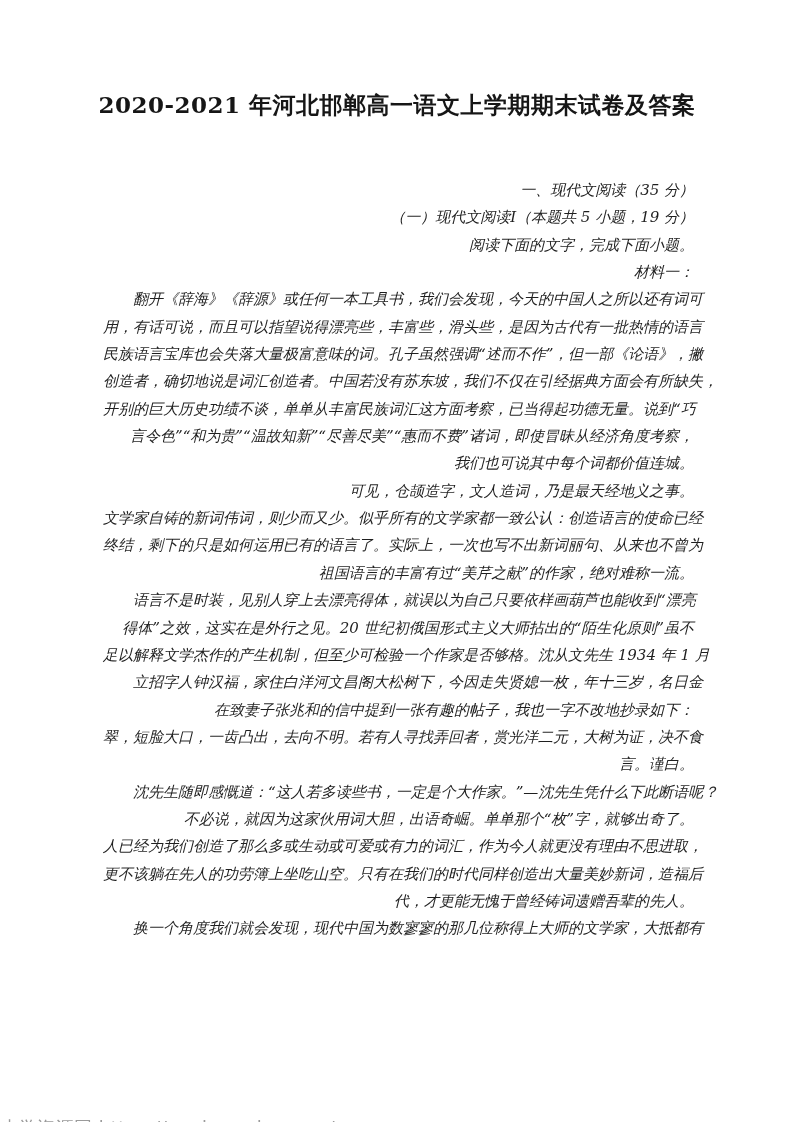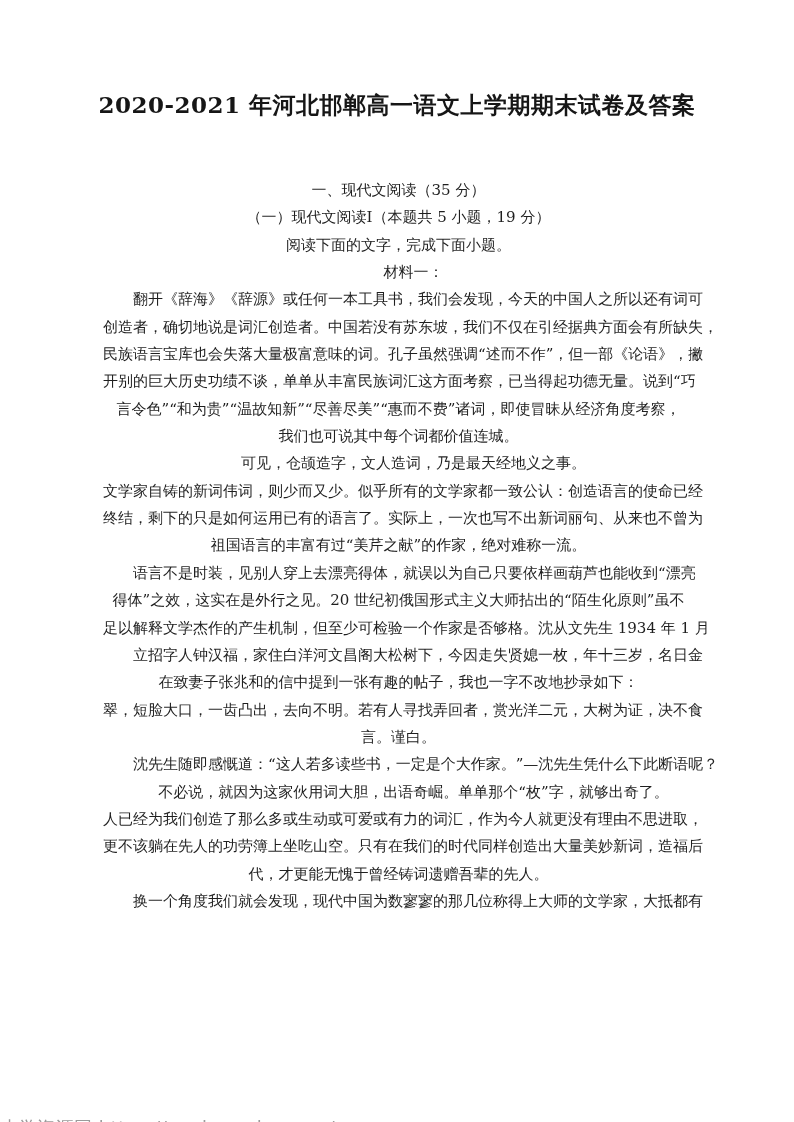--- a/index.html
+++ b/index.html
@@ -35,21 +35,22 @@
     top: 177px;
     left: 103px;
     width: 591px;
     font-size: 15px;
   }
   .text-line {
     height: 27.35px;
     line-height: 27.35px;
     white-space: nowrap;
     overflow: visible;
-    text-align: center;
+    text-align: right;
+    font-style: italic;
   }
   .text-line.indent {
     text-indent: 2em;
   }
   .page-footer {
     position: absolute;
     top: 1116px;
     left: 0;
     width: 794px;
     text-align: left;
@@ -64,22 +65,23 @@
 
 <div class="page">
   <h1 class="page-title">2020-2021 年河北邯郸高一语文上学期期末试卷及答案</h1>
 
   <div class="doc-body" id="doc-body">
       <div class="text-line">一、现代文阅读（35 分）</div>
       <div class="text-line">（一）现代文阅读Ⅰ（本题共 5 小题，19 分）</div>
       <div class="text-line">阅读下面的文字，完成下面小题。</div>
       <div class="text-line indent">材料一：</div>
       <div class="text-line indent">翻开《辞海》《辞源》或任何一本工具书，我们会发现，今天的中国人之所以还有词可</div>
+      <div class="text-line">用，有话可说，而且可以指望说得漂亮些，丰富些，滑头些，是因为古代有一批热情的语言</div>
+      <div class="text-line">民族语言宝库也会失落大量极富意味的词。孔子虽然强调“述而不作”，但一部《论语》，撇</div>
       <div class="text-line">创造者，确切地说是词汇创造者。中国若没有苏东坡，我们不仅在引经据典方面会有所缺失，</div>
-      <div class="text-line">民族语言宝库也会失落大量极富意味的词。孔子虽然强调“述而不作”，但一部《论语》，撇</div>
       <div class="text-line">开别的巨大历史功绩不谈，单单从丰富民族词汇这方面考察，已当得起功德无量。说到“巧</div>
       <div class="text-line">言令色”“和为贵”“温故知新”“尽善尽美”“惠而不费”诸词，即使冒昧从经济角度考察，</div>
       <div class="text-line">我们也可说其中每个词都价值连城。</div>
       <div class="text-line indent">可见，仓颉造字，文人造词，乃是最天经地义之事。</div>
       <div class="text-line">文学家自铸的新词伟词，则少而又少。似乎所有的文学家都一致公认：创造语言的使命已经</div>
       <div class="text-line">终结，剩下的只是如何运用已有的语言了。实际上，一次也写不出新词丽句、从来也不曾为</div>
       <div class="text-line">祖国语言的丰富有过“美芹之献”的作家，绝对难称一流。</div>
       <div class="text-line indent">语言不是时装，见别人穿上去漂亮得体，就误以为自己只要依样画葫芦也能收到“漂亮</div>
       <div class="text-line">得体”之效，这实在是外行之见。20 世纪初俄国形式主义大师拈出的“陌生化原则”虽不</div>
       <div class="text-line">足以解释文学杰作的产生机制，但至少可检验一个作家是否够格。沈从文先生 1934 年 1 月</div>

